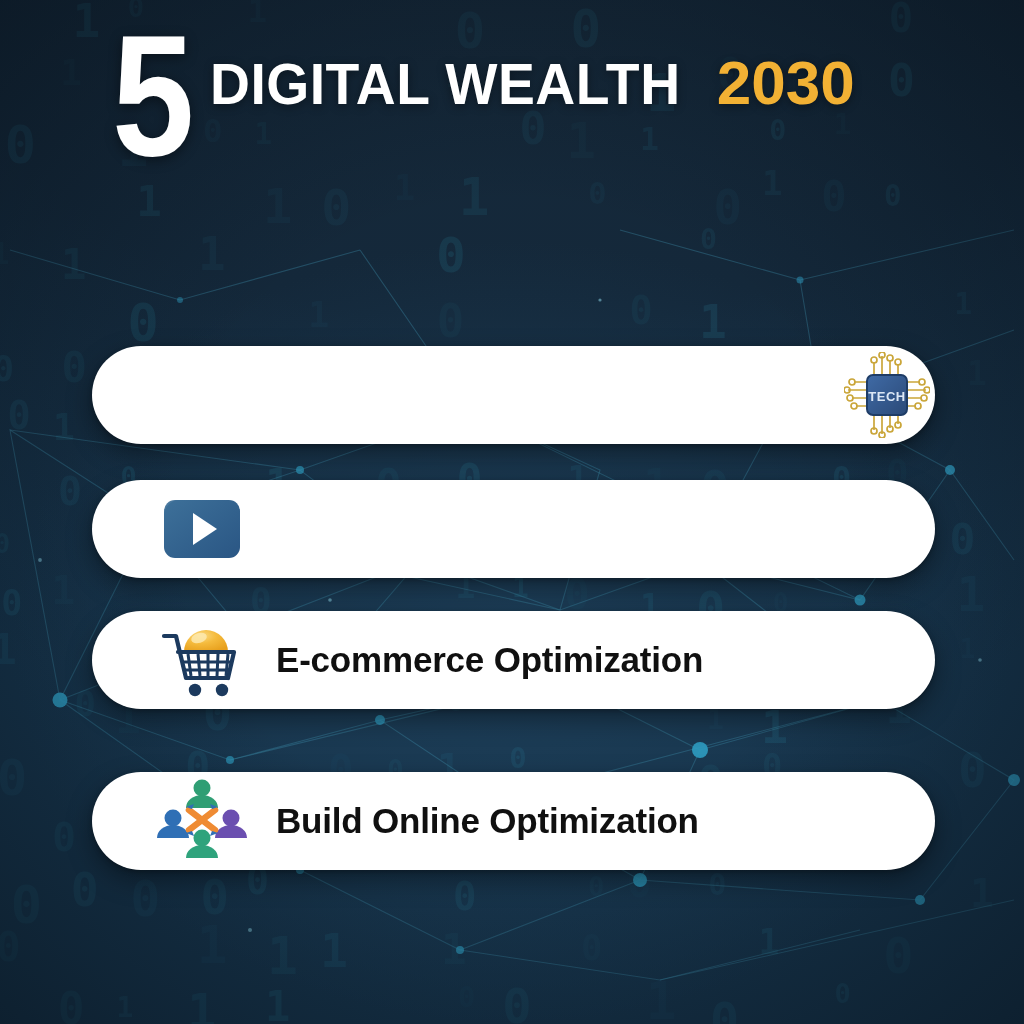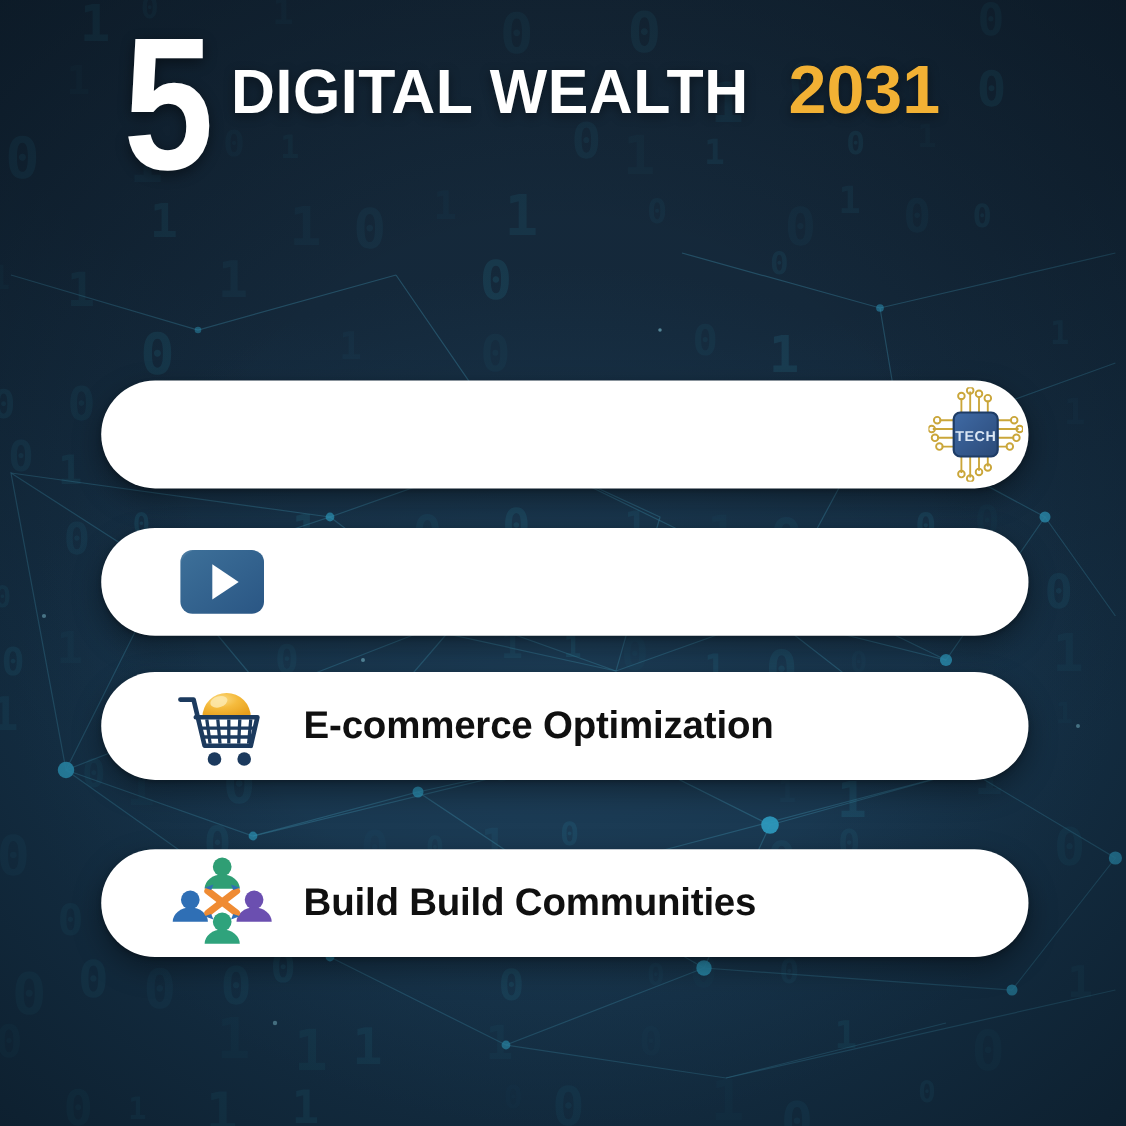--- a/index.html
+++ b/index.html
@@ -329,21 +329,21 @@
       <span class="bit" style="left: 834.528px; top: 979.719px; font-size: 27.0711px; opacity: 0.44;">0</span>
     </div>
 
   <div id="vignette"></div>
 
   <div id="header">
     <div id="big-number">5</div>
     <div id="title-lines">
       <div class="title-row">
         <span class="title-main">DIGITAL WEALTH</span>
-        <span id="title-year">2031</span>
+        <span id="title-year">2030</span>
       </div>
     </div>
   </div>
 
   <div id="cards">
 
 
     <div class="card" style="margin-top:36px;justify-content:flex-end;">
       <div class="card-icon">
         <svg width="86" height="86" viewBox="0 0 86 86" aria-hidden="true">
@@ -456,17 +456,17 @@
           </g>
 
           <g fill="#2f6fb5">
             <path d="M30 30 l8 -3 -2 5 z"></path>
             <path d="M62 30 l-8 -3 2 5 z"></path>
             <path d="M30 56 l8 3 -2 -5 z"></path>
             <path d="M62 56 l-8 3 2 -5 z"></path>
           </g>
         </svg>
       </div>
-      <div class="card-label">Build Build Communities</div>
+      <div class="card-label">Build Online Optimization</div>
     </div>
 
   </div>
 </div>
 
 </body></html>

